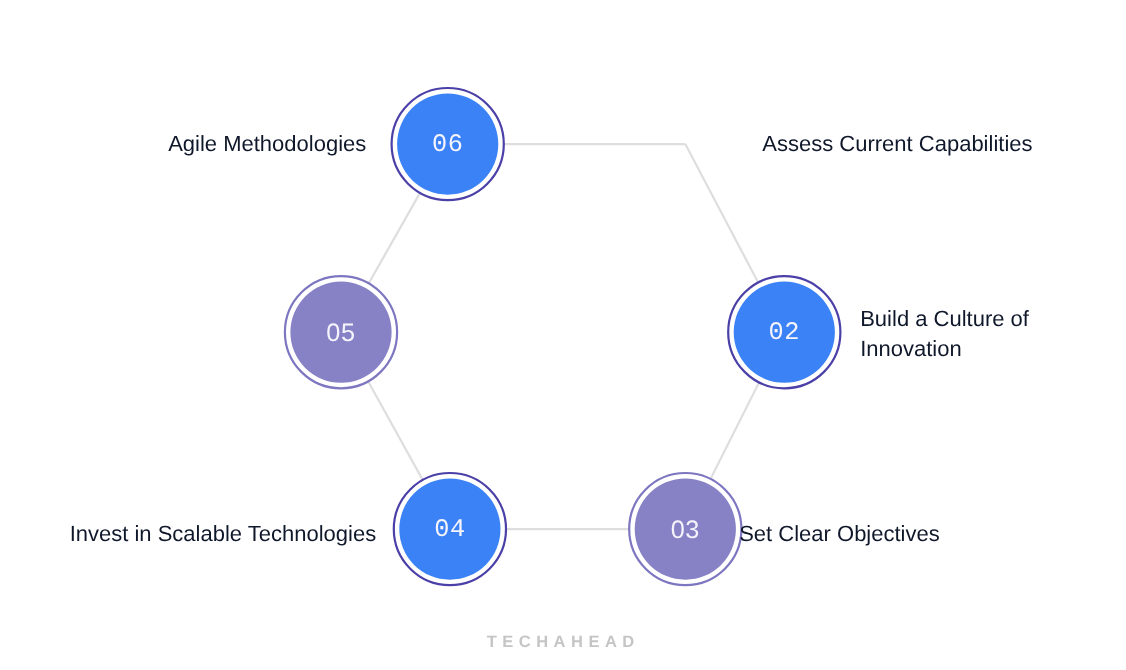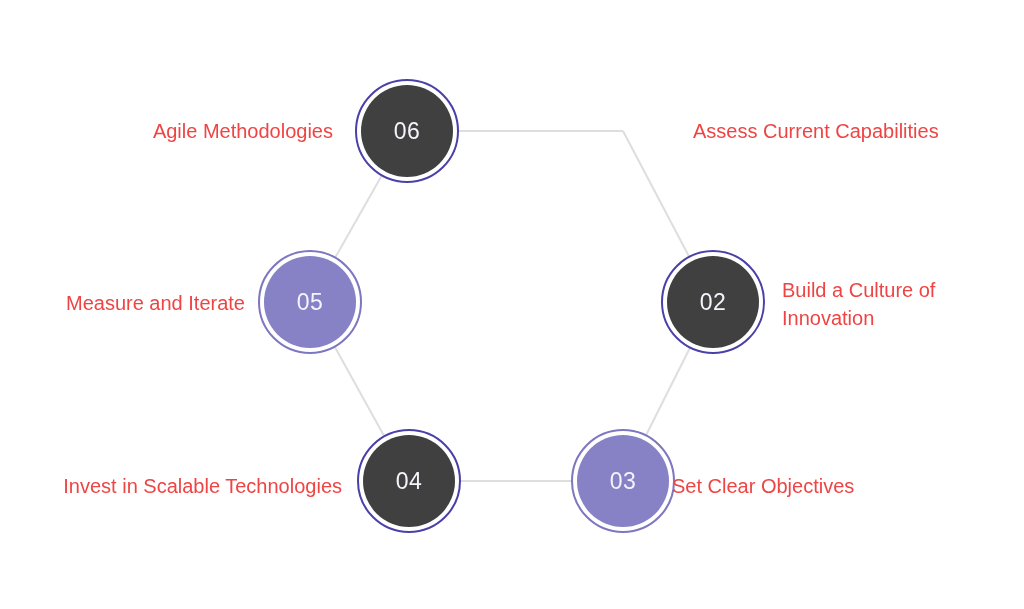--- a/index.html
+++ b/index.html
@@ -39,36 +39,36 @@
     height: 92px;
     border-radius: 50%;
     display: flex;
     align-items: center;
     justify-content: center;
     font-size: 23px;
     letter-spacing: 0.5px;
     color: #f5f4fc;
   }
   .node.dark  { border: 2px solid #4a40a8; }
-  .node.dark .fill  { background: #404040; }
+  .node.dark .fill  { background: #3b82f6; font-family: Liberation Mono, monospace; }
   .node.light { border: 2px solid #7d76c0; }
   .node.light .fill { background: #8781c6; }
 
   .node-06 { left: 407px; top: 131px; }
   .node-01 { left: 623px; top: 131px; }
   .node-02 { left: 713px; top: 302px; }
   .node-03 { left: 623px; top: 481px; }
   .node-04 { left: 409px; top: 481px; }
   .node-05 { left: 310px; top: 302px; }
 
   .label {
     position: absolute;
     font-size: 20px;
     line-height: 28px;
-    color: #ef4444;
+    color: #0f172a;
     transform: translateY(-50%);
     white-space: nowrap;
   }
   .label-01 { left: 693px;  top: 131px; }
   .label-02 { left: 782px;  top: 304px; width: 175px; white-space: normal; }
   .label-03 { left: 672px;  top: 486px; }
   .label-04 { right: 682px; top: 486px; text-align: left; }
   .label-05 { right: 779px; top: 303px; text-align: right; }
   .label-06 { right: 691px; top: 131px; text-align: right; }
 
@@ -111,17 +111,17 @@
     <div class="fill">05</div>
   </div>
   <div class="node dark node-06">
     <div class="fill">06</div>
   </div>
 
   <div class="label label-01">Assess Current Capabilities</div>
   <div class="label label-02">Build a Culture of Innovation</div>
   <div class="label label-03">Set Clear Objectives</div>
   <div class="label label-04">Invest in Scalable Technologies</div>
-  <div class="label label-05">Measure and Iterate</div>
   <div class="label label-06">Agile Methodologies</div>
 
+  <div class="footer-brand">TECHAHEAD</div>
 
 </div>
 
 </body></html>

